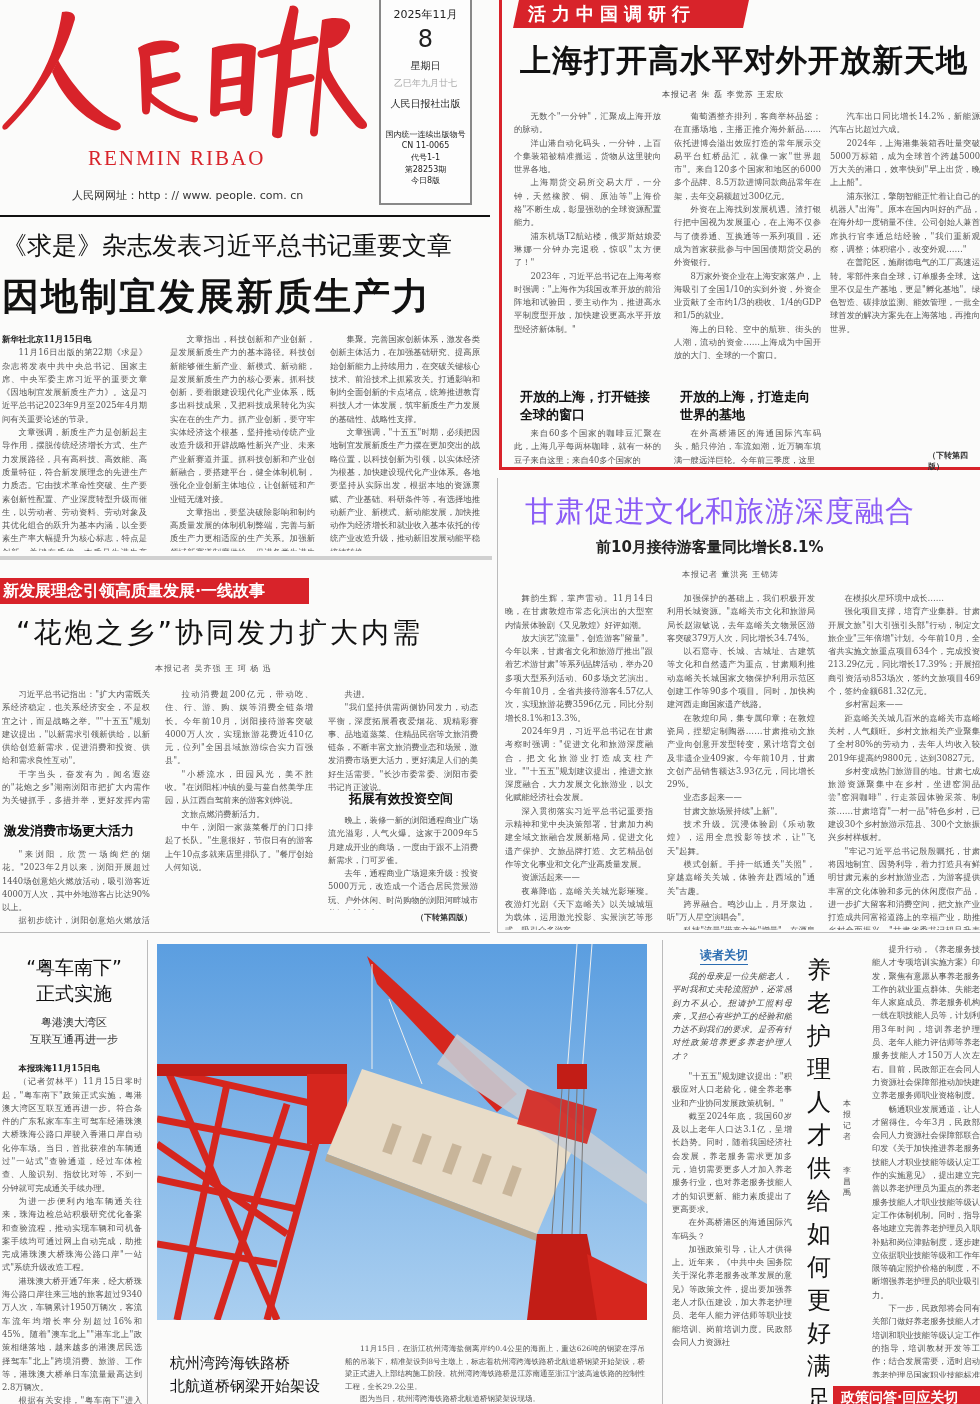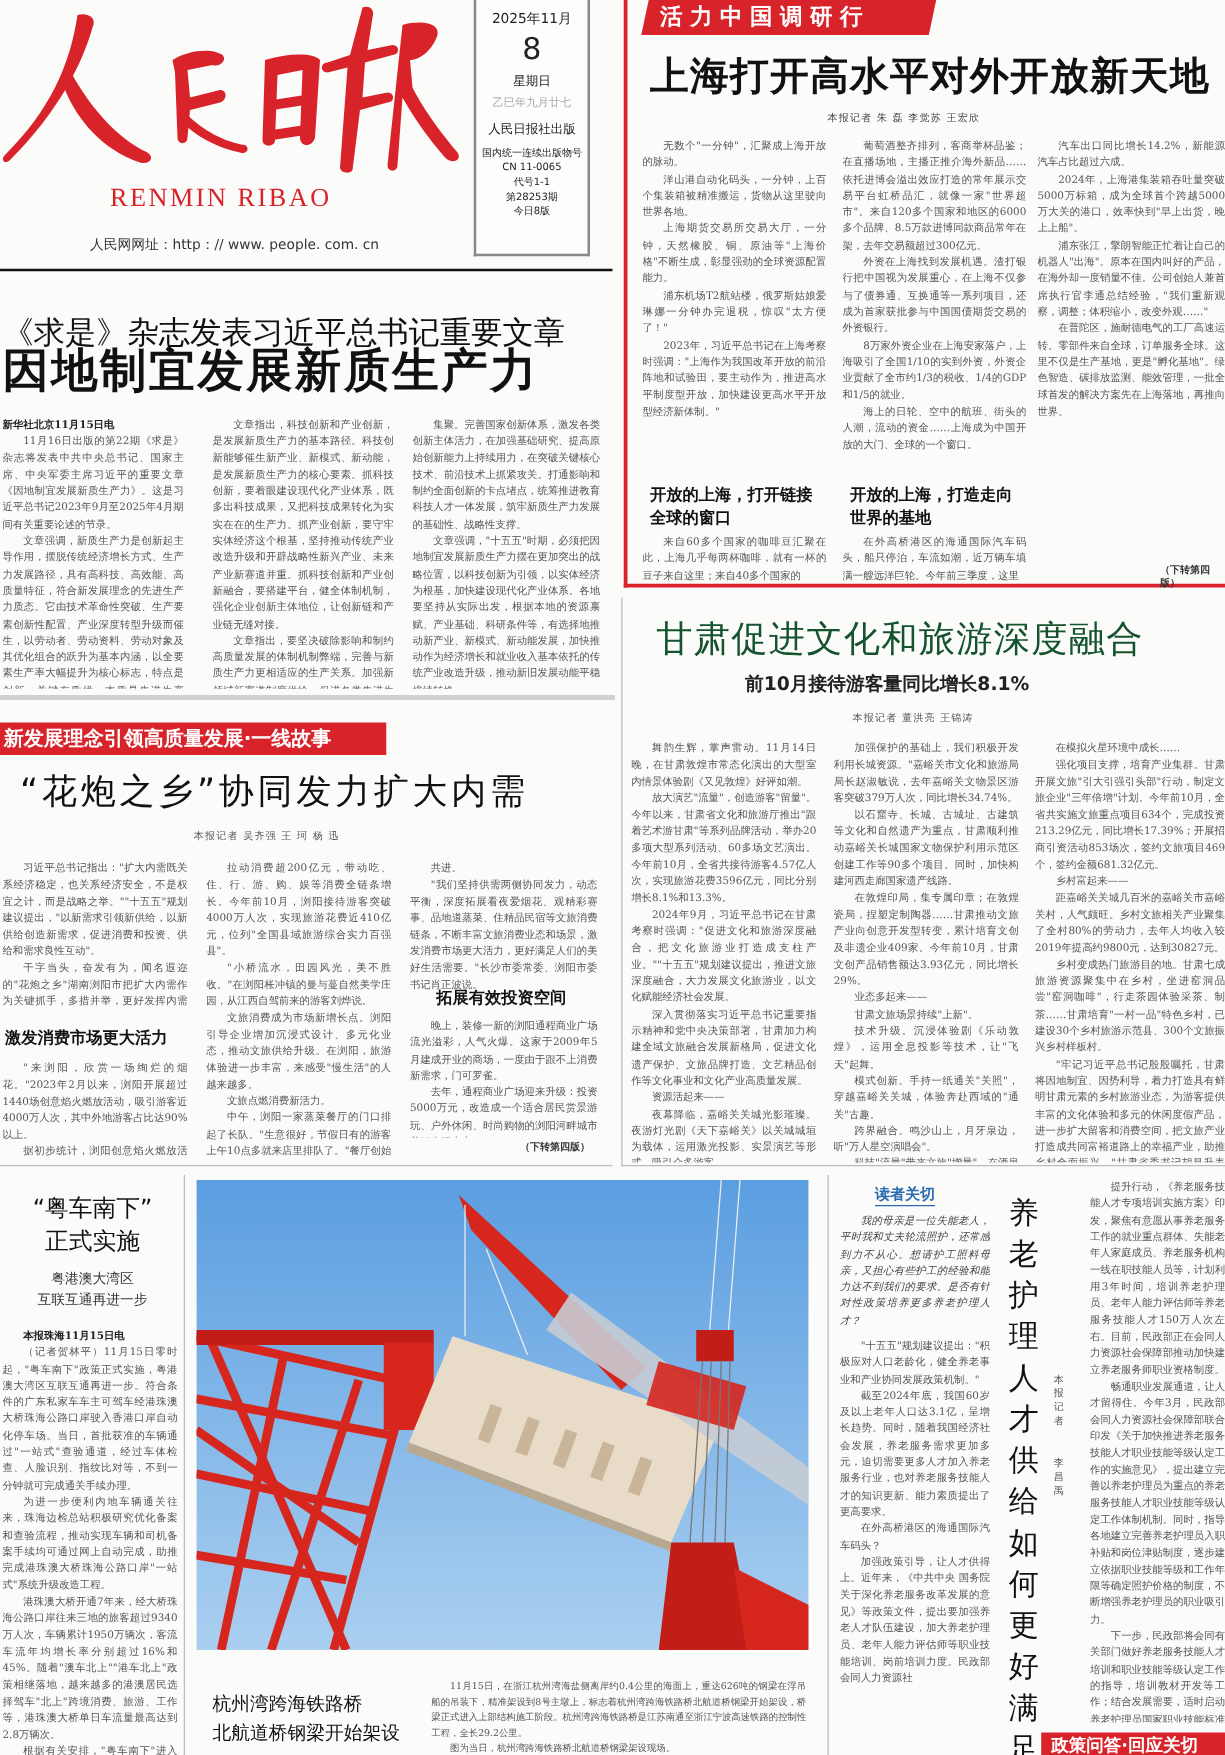--- a/index.html
+++ b/index.html
@@ -13,43 +13,43 @@
   #masthead-pinyin { left: 88px; top: 146px; font-size: 21px; letter-spacing: 2px; color: #d8232a; font-family: "Liberation Serif", serif; }
   #masthead-site { left: 72px; top: 188px; font-size: 11px; color: #333; font-family: "DejaVu Sans", sans-serif; }
   #datebox { left: 379px; top: 0; width: 93px; height: 205px; border: 2px solid #888; border-top: none; text-align: center; background: #fdfdfd; }
   #datebox div { line-height: 1.2; }
   .db-ym { font-size: 11px; margin-top: 8px; font-family: "DejaVu Sans", sans-serif; }
   .db-day { font-size: 24px; margin-top: 4px; font-family: "DejaVu Sans", sans-serif; }
   .db-week { font-size: 10px; margin-top: 6px; font-family: "DejaVu Sans", sans-serif; }
   .db-lunar { font-size: 9px; color: #aaa; margin-top: 6px; }
   .db-pub { font-size: 10px; margin-top: 9px; }
   .db-small { font-size: 8px; margin-top: 2px; font-family: "DejaVu Sans", sans-serif; }
-  .db-small.first { margin-top: 8px; }
+  .db-small.first { margin-top: 20px; }
 
   .hr-thick { height: 2px; background: #111; }
   .vline { width: 1px; background: #bbb; }
 
   
   #shanghai-box { left: 499px; top: 0; width: 481px; height: 470px; border-left: 3px solid #d8232a; border-bottom: 3px solid #d8232a; }
   #shanghai-kicker { left: 14px; top: 0; height: 28px; width: 230px; background: #d8232a; color: #fff; font-size: 18px; font-weight: bold; letter-spacing: 6px; padding-left: 12px; line-height: 28px; transform: skewX(-12deg); font-family: "DejaVu Sans", sans-serif; }
   #shanghai-kicker span { display: inline-block; transform: skewX(12deg); }
   #shanghai-title { left: 18px; top: 40px; font-size: 31px; font-weight: bold; letter-spacing: 1px; color: #111; font-family: "DejaVu Sans", sans-serif; }
   #shanghai-byline { left: 160px; top: 89px; font-size: 8px; color: #444; letter-spacing: 1px; }
 
   .col { font-size: 8.3px; line-height: 13.3px; color: #555; text-align: justify; overflow: hidden; }
   .col p { text-indent: 2em; }
   .col p.noind { text-indent: 0; }
   .subhead { font-family: "DejaVu Sans", sans-serif; font-weight: bold; color: #111; font-size: 13px; line-height: 18px; }
 
   
-  #qiushi-line1 { left: 2px; top: 229px; font-size: 25px; color: #111; font-family: "DejaVu Sans", sans-serif; margin-top: 20px; }
+  #qiushi-line1 { left: 2px; top: 229px; font-size: 25px; color: #111; font-family: "DejaVu Sans", sans-serif; }
   #qiushi-line2 { left: 2px; top: 272px; font-size: 37px; font-weight: bold; color: #111; letter-spacing: 2px; font-family: "DejaVu Sans", sans-serif; }
 
   
-  #gansu-title { left: 525px; top: 492px; font-size: 29px; color: #14532d; letter-spacing: 1px; }
+  #gansu-title { left: 525px; top: 492px; font-size: 29px; color: #8b5cf6; letter-spacing: 1px; }
   #gansu-sub { left: 596px; top: 538px; font-size: 15px; color: #222; font-family: "DejaVu Sans", sans-serif; font-weight: bold; }
   #gansu-byline { left: 682px; top: 569px; font-size: 8px; color: #555; letter-spacing: 1px; }
 
   
   #liuyang-kicker { left: 0; top: 578px; width: 309px; height: 26px; background: #d8232a; color: #fff; font-size: 16px; font-weight: bold; line-height: 26px; padding-left: 3px; font-family: "DejaVu Sans", sans-serif; }
   #liuyang-title { left: 16px; top: 614px; font-size: 28px; color: #111; letter-spacing: 3px; font-family: "DejaVu Sans", sans-serif; }
   #liuyang-byline { left: 155px; top: 663px; font-size: 8px; color: #555; letter-spacing: 1px; }
 
   
   #yue-title { left: 4px; top: 954px; width: 140px; text-align: center; font-size: 19px; line-height: 26px; color: #111; font-family: "DejaVu Sans", sans-serif; }
@@ -203,21 +203,20 @@
     <p>干字当头，奋发有为，闻名遐迩的"花炮之乡"湖南浏阳市把扩大内需作为关键抓手，多措并举，更好发挥内需拉动经济增长的主动力和稳定锚作用。</p>
   </div>
 <div class="abs subhead" style="left:4px;top:822px;font-size:13px;">激发消费市场更大活力</div>
 <div class="abs col" style="left:2px;top:848px;width:148px;height:80px;">
     <p>"来浏阳，欣赏一场绚烂的烟花。"2023年2月以来，浏阳开展超过1440场创意焰火燃放活动，吸引游客近4000万人次，其中外地游客占比达90%以上。</p>
     <p>据初步统计，浏阳创意焰火燃放活动</p>
   </div>
 <div class="abs col" style="left:165px;top:688px;width:148px;height:240px;">
     <p>拉动消费超200亿元，带动吃、住、行、游、购、娱等消费全链条增长。今年前10月，浏阳接待游客突破4000万人次，实现旅游花费近410亿元，位列"全国县域旅游综合实力百强县"。</p>
     <p>"小桥流水，田园风光，美不胜收。"在浏阳枨冲镇的曼与蔓自然美学庄园，从江西自驾前来的游客刘烨说。</p>
-    <p>文旅消费成为市场新增长点。浏阳引导企业增加沉浸式设计、多元化业态，推动文旅供给升级。在浏阳，旅游体验进一步丰富，来感受"慢生活"的人越来越多。</p>
     <p>文旅点燃消费新活力。</p>
     <p>中午，浏阳一家蒸菜餐厅的门口排起了长队。"生意很好，节假日有的游客上午10点多就来店里排队了。"餐厅创始人何知说。</p>
   </div>
 <div class="abs col" style="left:328px;top:688px;width:150px;height:105px;">
     <p>共进。</p>
     <p>"我们坚持供需两侧协同发力，动态平衡，深度拓展看夜爱烟花、观精彩赛事、品地道蒸菜、住精品民宿等文旅消费链条，不断丰富文旅消费业态和场景，激发消费市场更大活力，更好满足人们的美好生活需要。"长沙市委常委、浏阳市委书记肖正波说。</p>
   </div>
 <div class="abs subhead" style="left:349px;top:790px;font-size:13px;">拓展有效投资空间</div>
 <div class="abs col" style="left:328px;top:814px;width:150px;height:96px;">
     <p>晚上，装修一新的浏阳通程商业广场流光溢彩，人气火爆。这家于2009年5月建成开业的商场，一度由于跟不上消费新需求，门可罗雀。</p>

